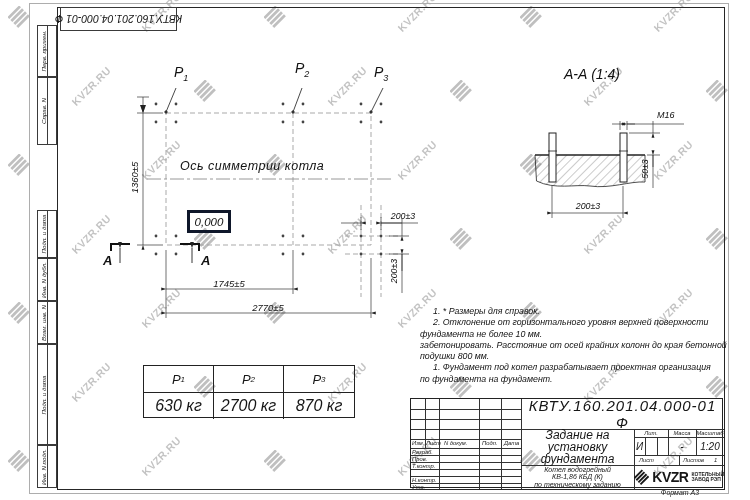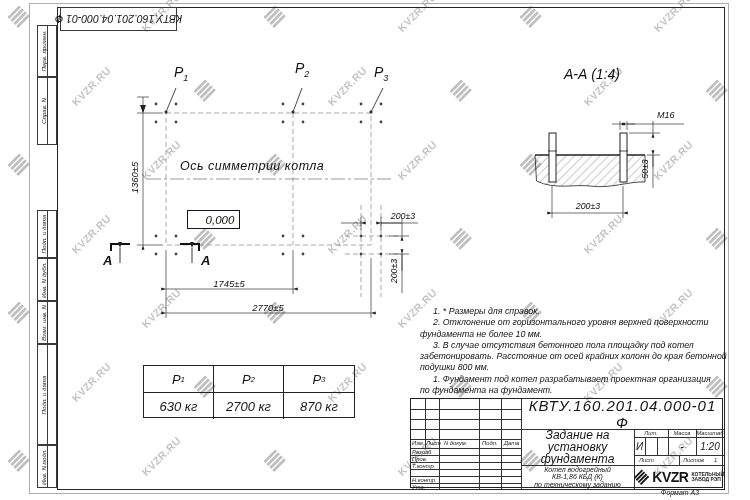--- a/index.html
+++ b/index.html
@@ -23,34 +23,34 @@
   .topdoc{left:60px;top:7px;width:115px;height:22px;border:1px solid #3a3a3a;z-index:3;
           display:flex;align-items:center;justify-content:center;}
   .topdoc span{transform:rotate(180deg);font:italic 10.5px "Liberation Sans",sans-serif;white-space:nowrap;}
   
   #linework{position:absolute;left:0;top:0;z-index:4;}
   
   .dt{position:absolute;z-index:5;font-style:italic;white-space:nowrap;color:#111;}
   .plabel{font-size:14px;}
   .plabel sub{font-size:9px;}
   .vdim{text-align:center;transform:rotate(-90deg);}
-  .elev{border:1px solid #0f172a;display:flex;align-items:center;justify-content:center;
-        font:italic 11.5px "Liberation Sans",sans-serif;padding-left:13px;}
+  .elev{border:3px solid #0f172a;display:flex;align-items:center;justify-content:center;
+        font:italic 11.5px "Liberation Sans",sans-serif;}
   .secA{font-size:13px;font-weight:bold;}
   
   .notes{left:420px;top:306px;width:312px;z-index:5;font:italic 8.8px "Liberation Sans",sans-serif;line-height:11.3px;color:#111;}
   .notes .ind{padding-left:13px;}
   
   .ltable{left:143px;top:365px;width:212px;height:53px;z-index:5;display:grid;
           grid-template-columns:1fr 1fr 1fr;grid-template-rows:27px 26px;
           border:1.2px solid #222;box-sizing:border-box;}
   .ltable .cell{border-right:1px solid #222;border-bottom:1px solid #222;display:flex;
           align-items:center;justify-content:center;font:italic 13px "Liberation Sans",sans-serif;}
   .ltable .cell:nth-child(3n){border-right:none;}
-  .ltable .cell:nth-child(n+4){border-bottom:none;font-size:13px;}
+  .ltable .cell:nth-child(n+4){border-bottom:none;font-size:16px;}
   .ltable sub{font-size:8px;}
   
   .tb{left:410px;top:398px;width:313px;height:90px;border:1.4px solid #222;box-sizing:border-box;z-index:6;background:transparent;}
   .tb .vl,.tb .hl{position:absolute;background:#333;}
   .tb .vl{width:1px;} .tb .hl{height:1px;}
   .tb .txt{position:absolute;font:italic 5.8px "Liberation Sans",sans-serif;color:#222;white-space:nowrap;}
   .tb .ctr{display:flex;align-items:center;justify-content:center;text-align:center;}
   .docnum{font:italic 15px "Liberation Sans",sans-serif;letter-spacing:1px;}
   .tbtitle{font:italic 12px "Liberation Sans",sans-serif;line-height:12px;}
   .tbprod{font:italic 7px "Liberation Sans",sans-serif;line-height:7.5px;}
@@ -432,21 +432,20 @@
 
   <div class="dt" style="left:552px;top:66px;width:80px;text-align:center;font-size:14px;">А-А (1:4)</div>
   <div class="dt" style="left:657px;top:110px;font-size:9px;">М16</div>
   <div class="dt vdim" style="left:628px;top:164px;width:34px;font-size:8.8px;">50±3</div>
   <div class="dt" style="left:558px;top:201px;width:60px;text-align:center;font-size:8.8px;">200±3</div>
 
   <div class="abs notes">
     <div class="ind">1. * Размеры для справок.</div>
     <div class="ind">2. Отклонение от горизонтального уровня верхней поверхности</div>
     <div>фундамента не более 10 мм.</div>
-    <div class="ind">3. В случае отсутствия бетонного пола площадку под котел</div>
     <div>забетонировать. Расстояние от осей крайних колонн до края бетонной</div>
     <div>подушки 800 мм.</div>
     <div class="ind">1. Фундамент под котел разрабатывает проектная организация</div>
     <div>по фундамента на фундамент.</div>
   </div>
 
   <div class="abs ltable">
     <div class="cell">
         <span>P</span>
         <sub>1</sub>

